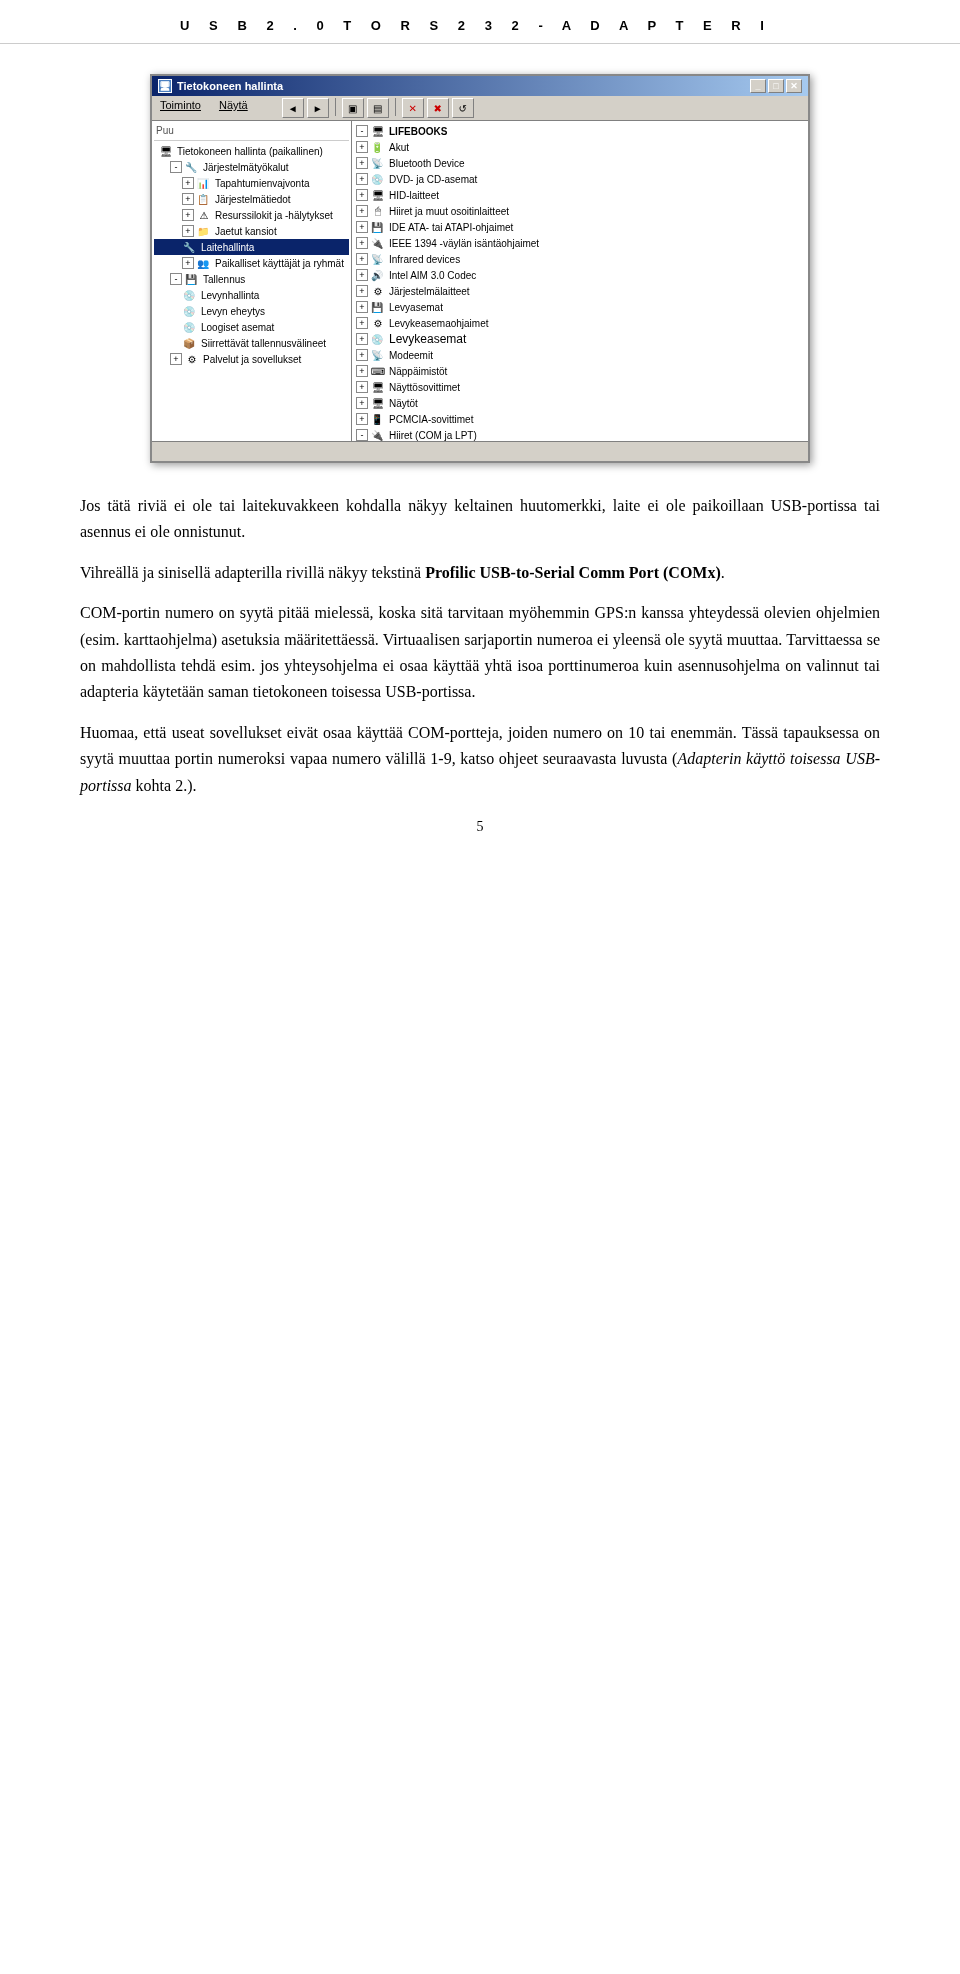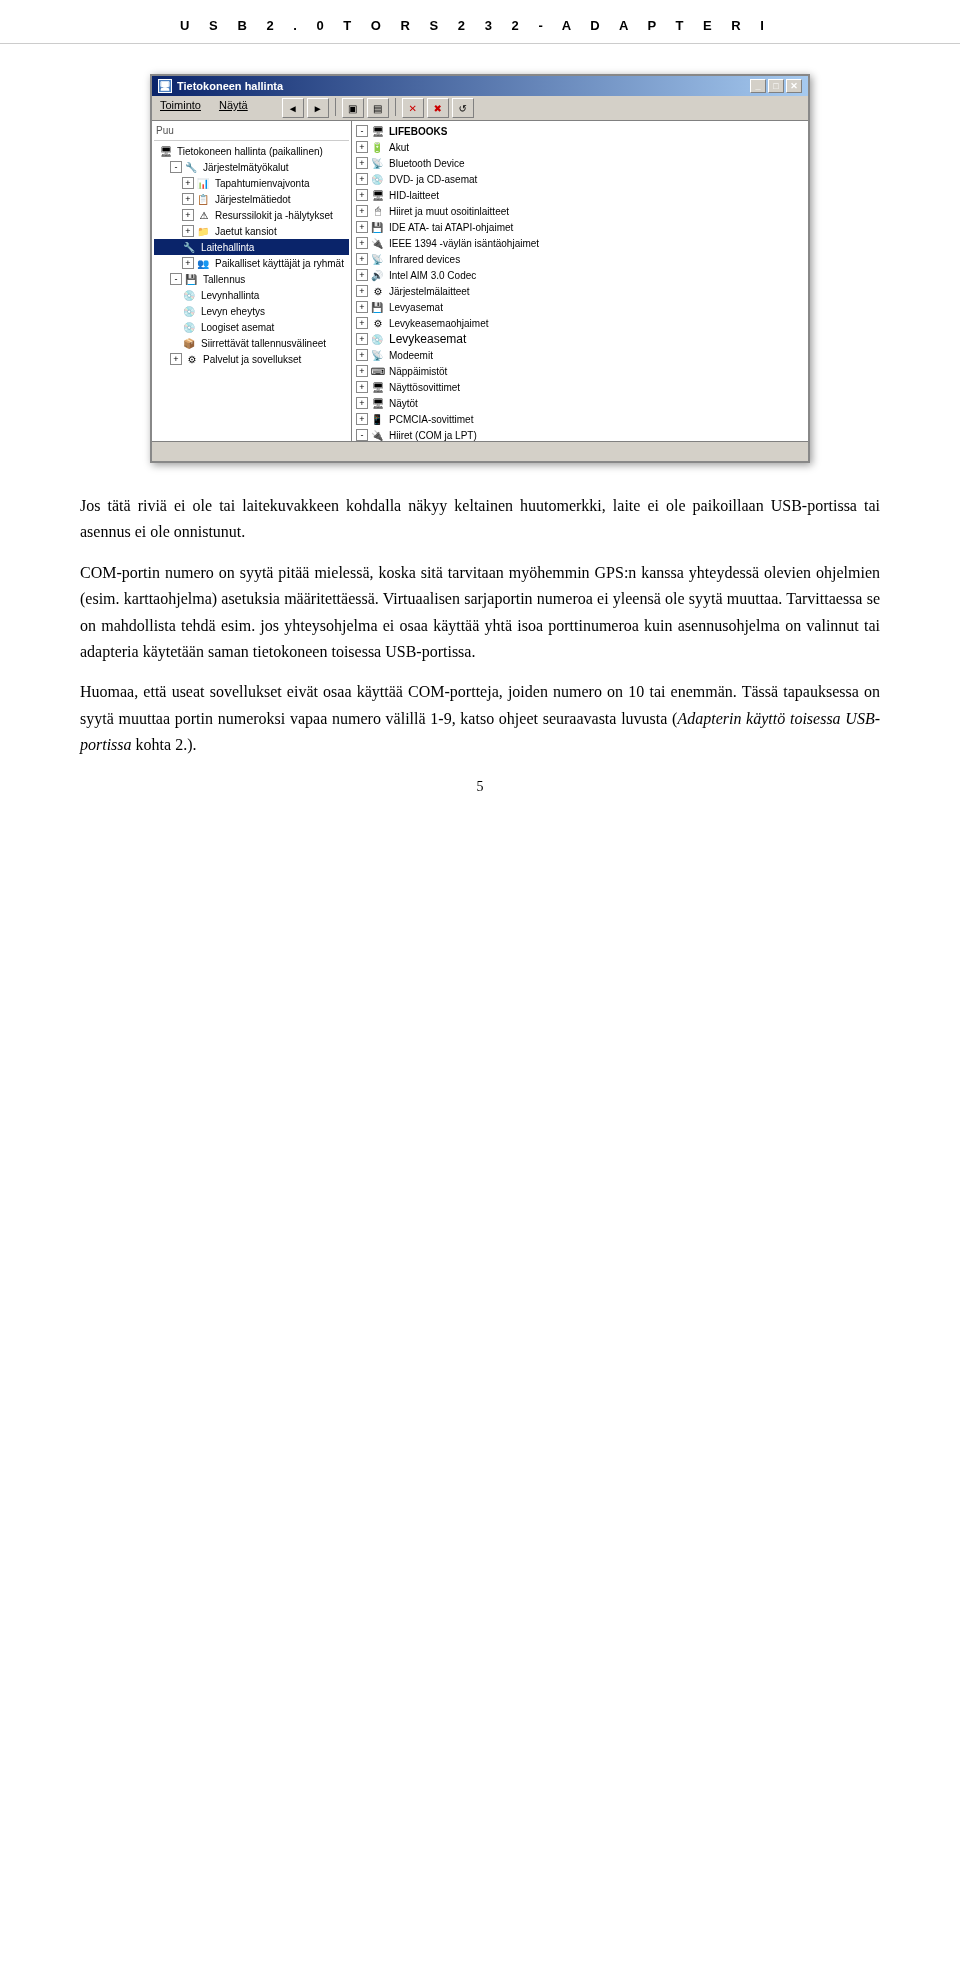--- a/index.html
+++ b/index.html
@@ -489,20 +489,23 @@
 
     <div class="win-statusbar"></div>
   </div>
 
   <div class="text-section">
 
     <p>
       Jos tätä riviä ei ole tai laitekuvakkeen kohdalla näkyy keltainen huutomerkki, laite ei ole paikoillaan USB-portissa tai asennus ei ole onnistunut.
     </p>
 
+    <p>
+      Vihreällä ja sinisellä adapterilla rivillä näkyy tekstinä <strong>Profilic USB-to-Serial Comm Port (COMx)</strong>.
+    </p>
 
     <p>
       COM-portin numero on syytä pitää mielessä, koska sitä tarvitaan myöhemmin GPS:n kanssa yhteydessä olevien ohjelmien (esim. karttaohjelma) asetuksia määritettäessä. Virtuaalisen sarjaportin numeroa ei yleensä ole syytä muuttaa. Tarvittaessa se on mahdollista tehdä esim. jos yhteysohjelma ei osaa käyttää yhtä isoa porttinumeroa kuin asennusohjelma on valinnut tai adapteria käytetään saman tietokoneen toisessa USB-portissa.
     </p>
 
 
     <p>
       Huomaa, että useat sovellukset eivät osaa käyttää COM-portteja, joiden numero on 10 tai enemmän. Tässä tapauksessa on syytä muuttaa portin numeroksi vapaa numero välillä 1-9, katso ohjeet seuraavasta luvusta (<em>Adapterin käyttö toisessa USB-portissa</em> kohta 2.).
     </p>
   </div>

